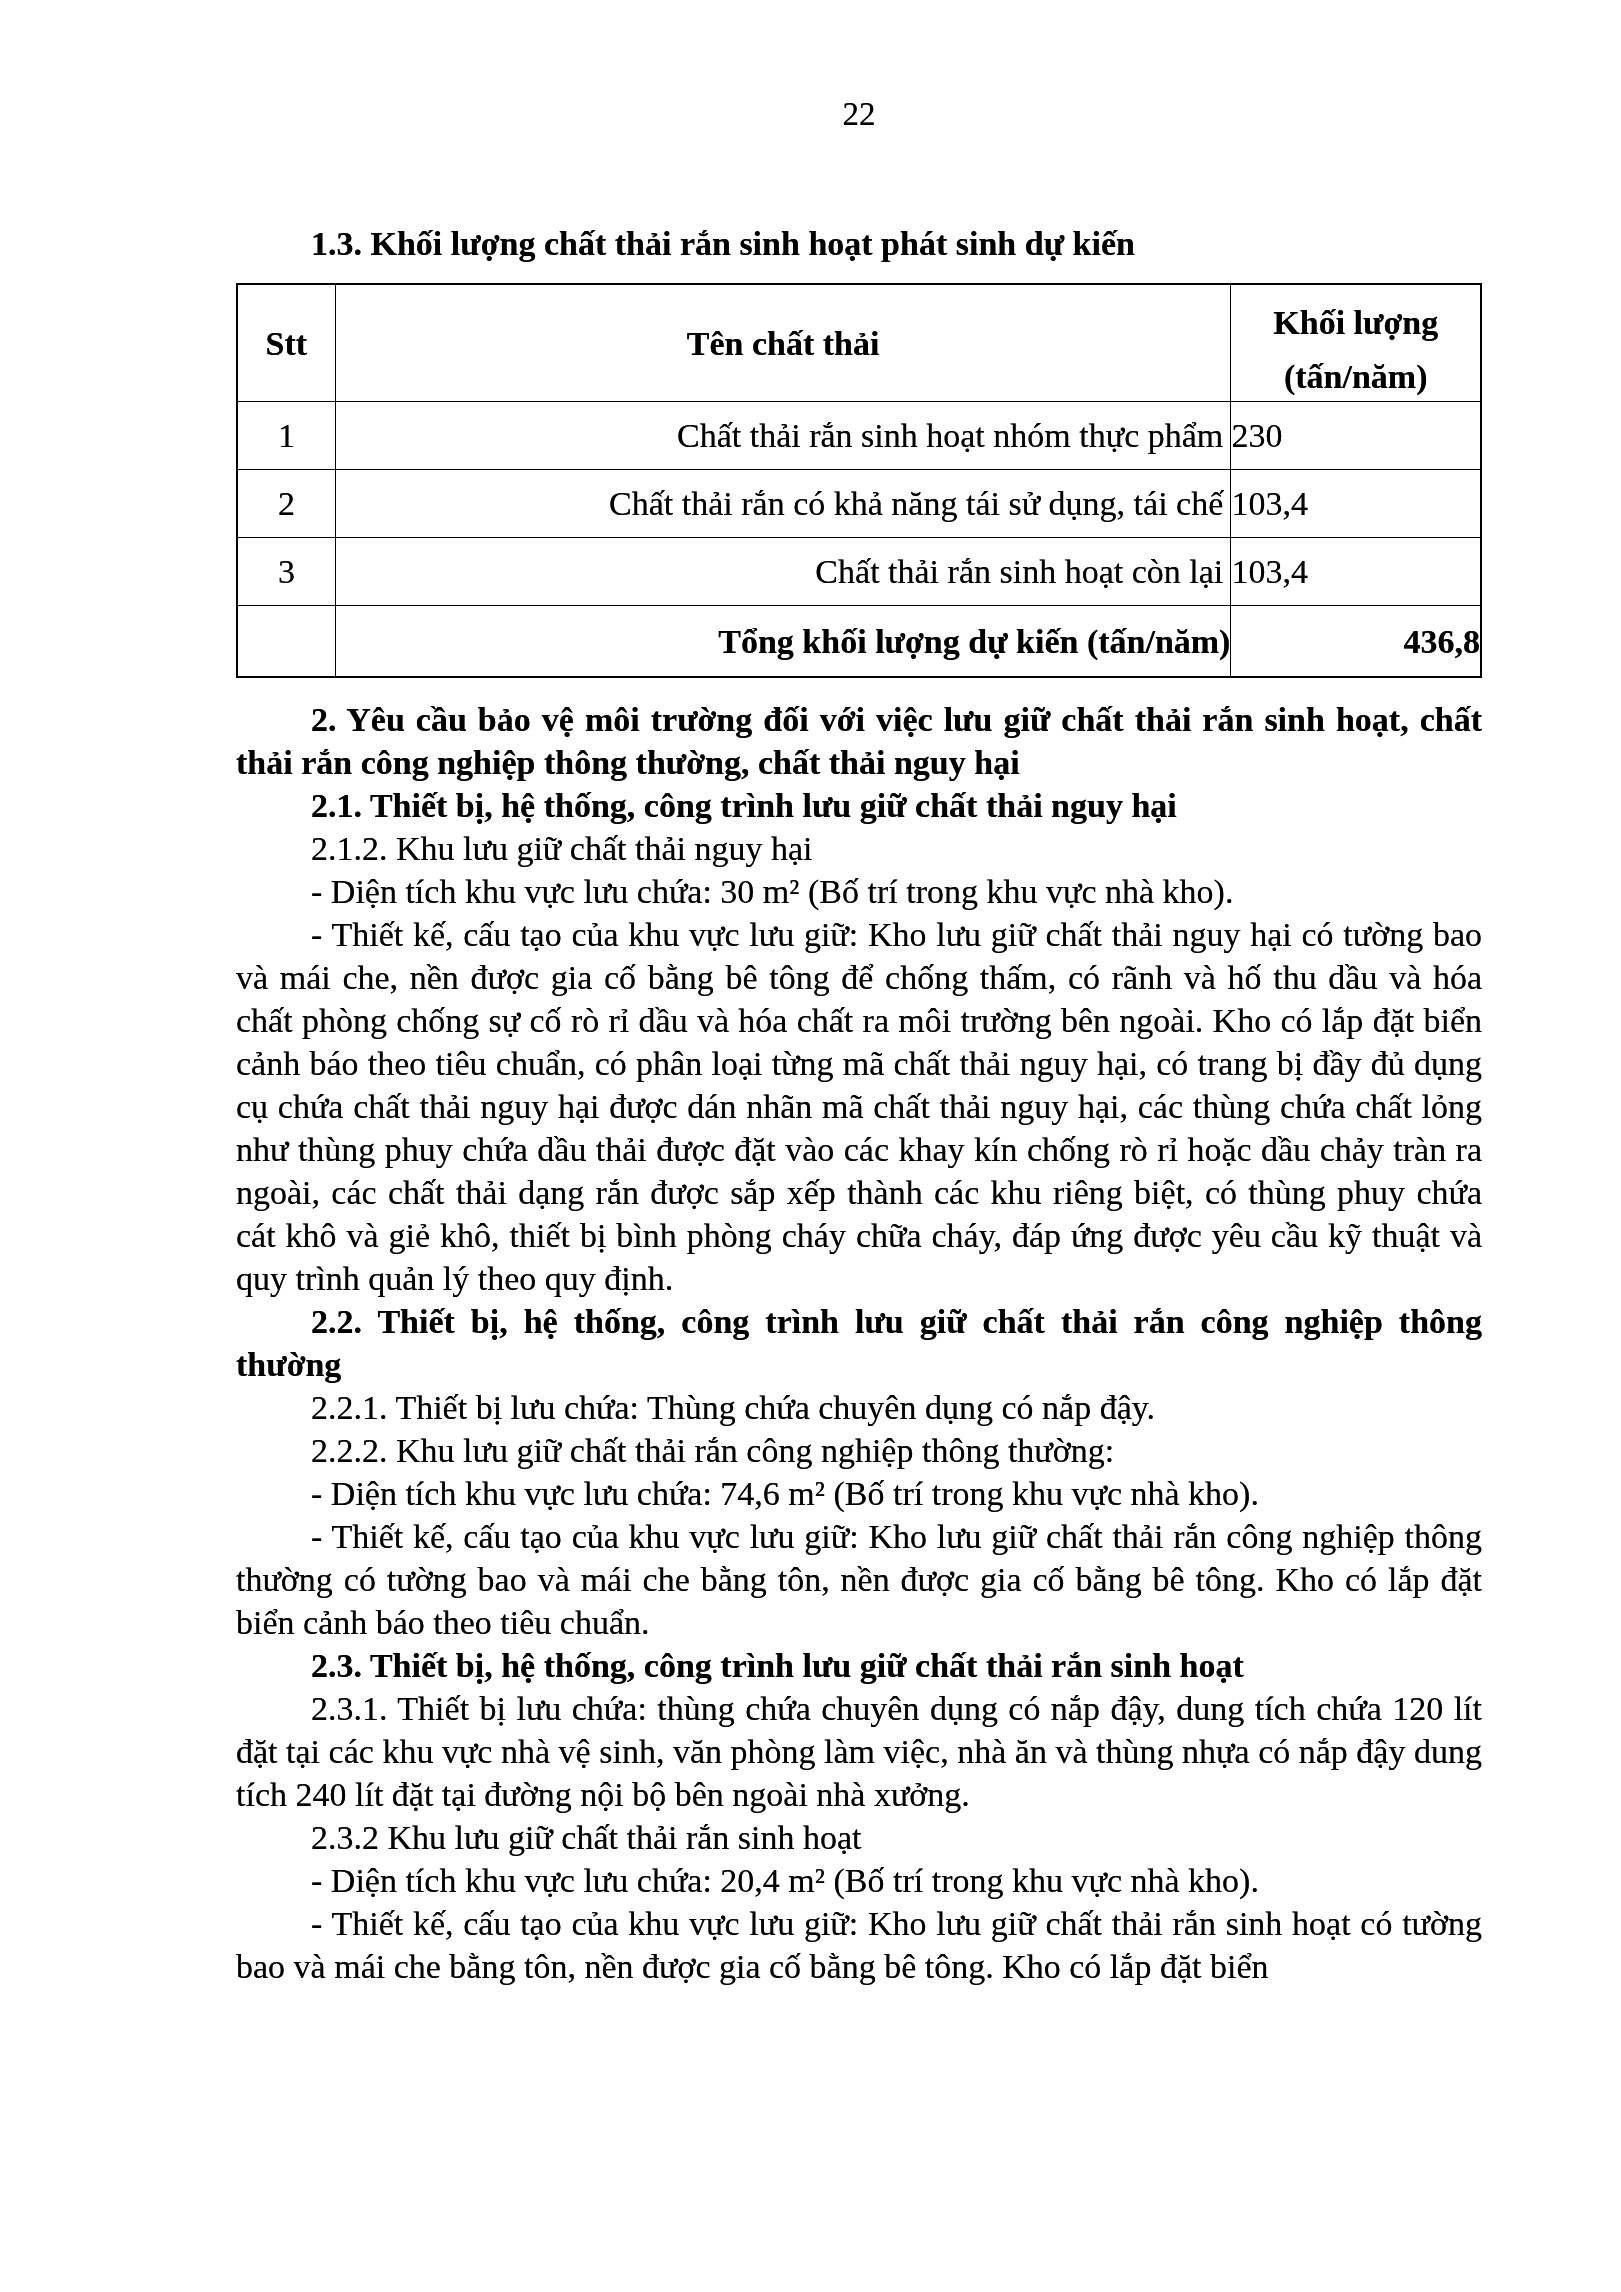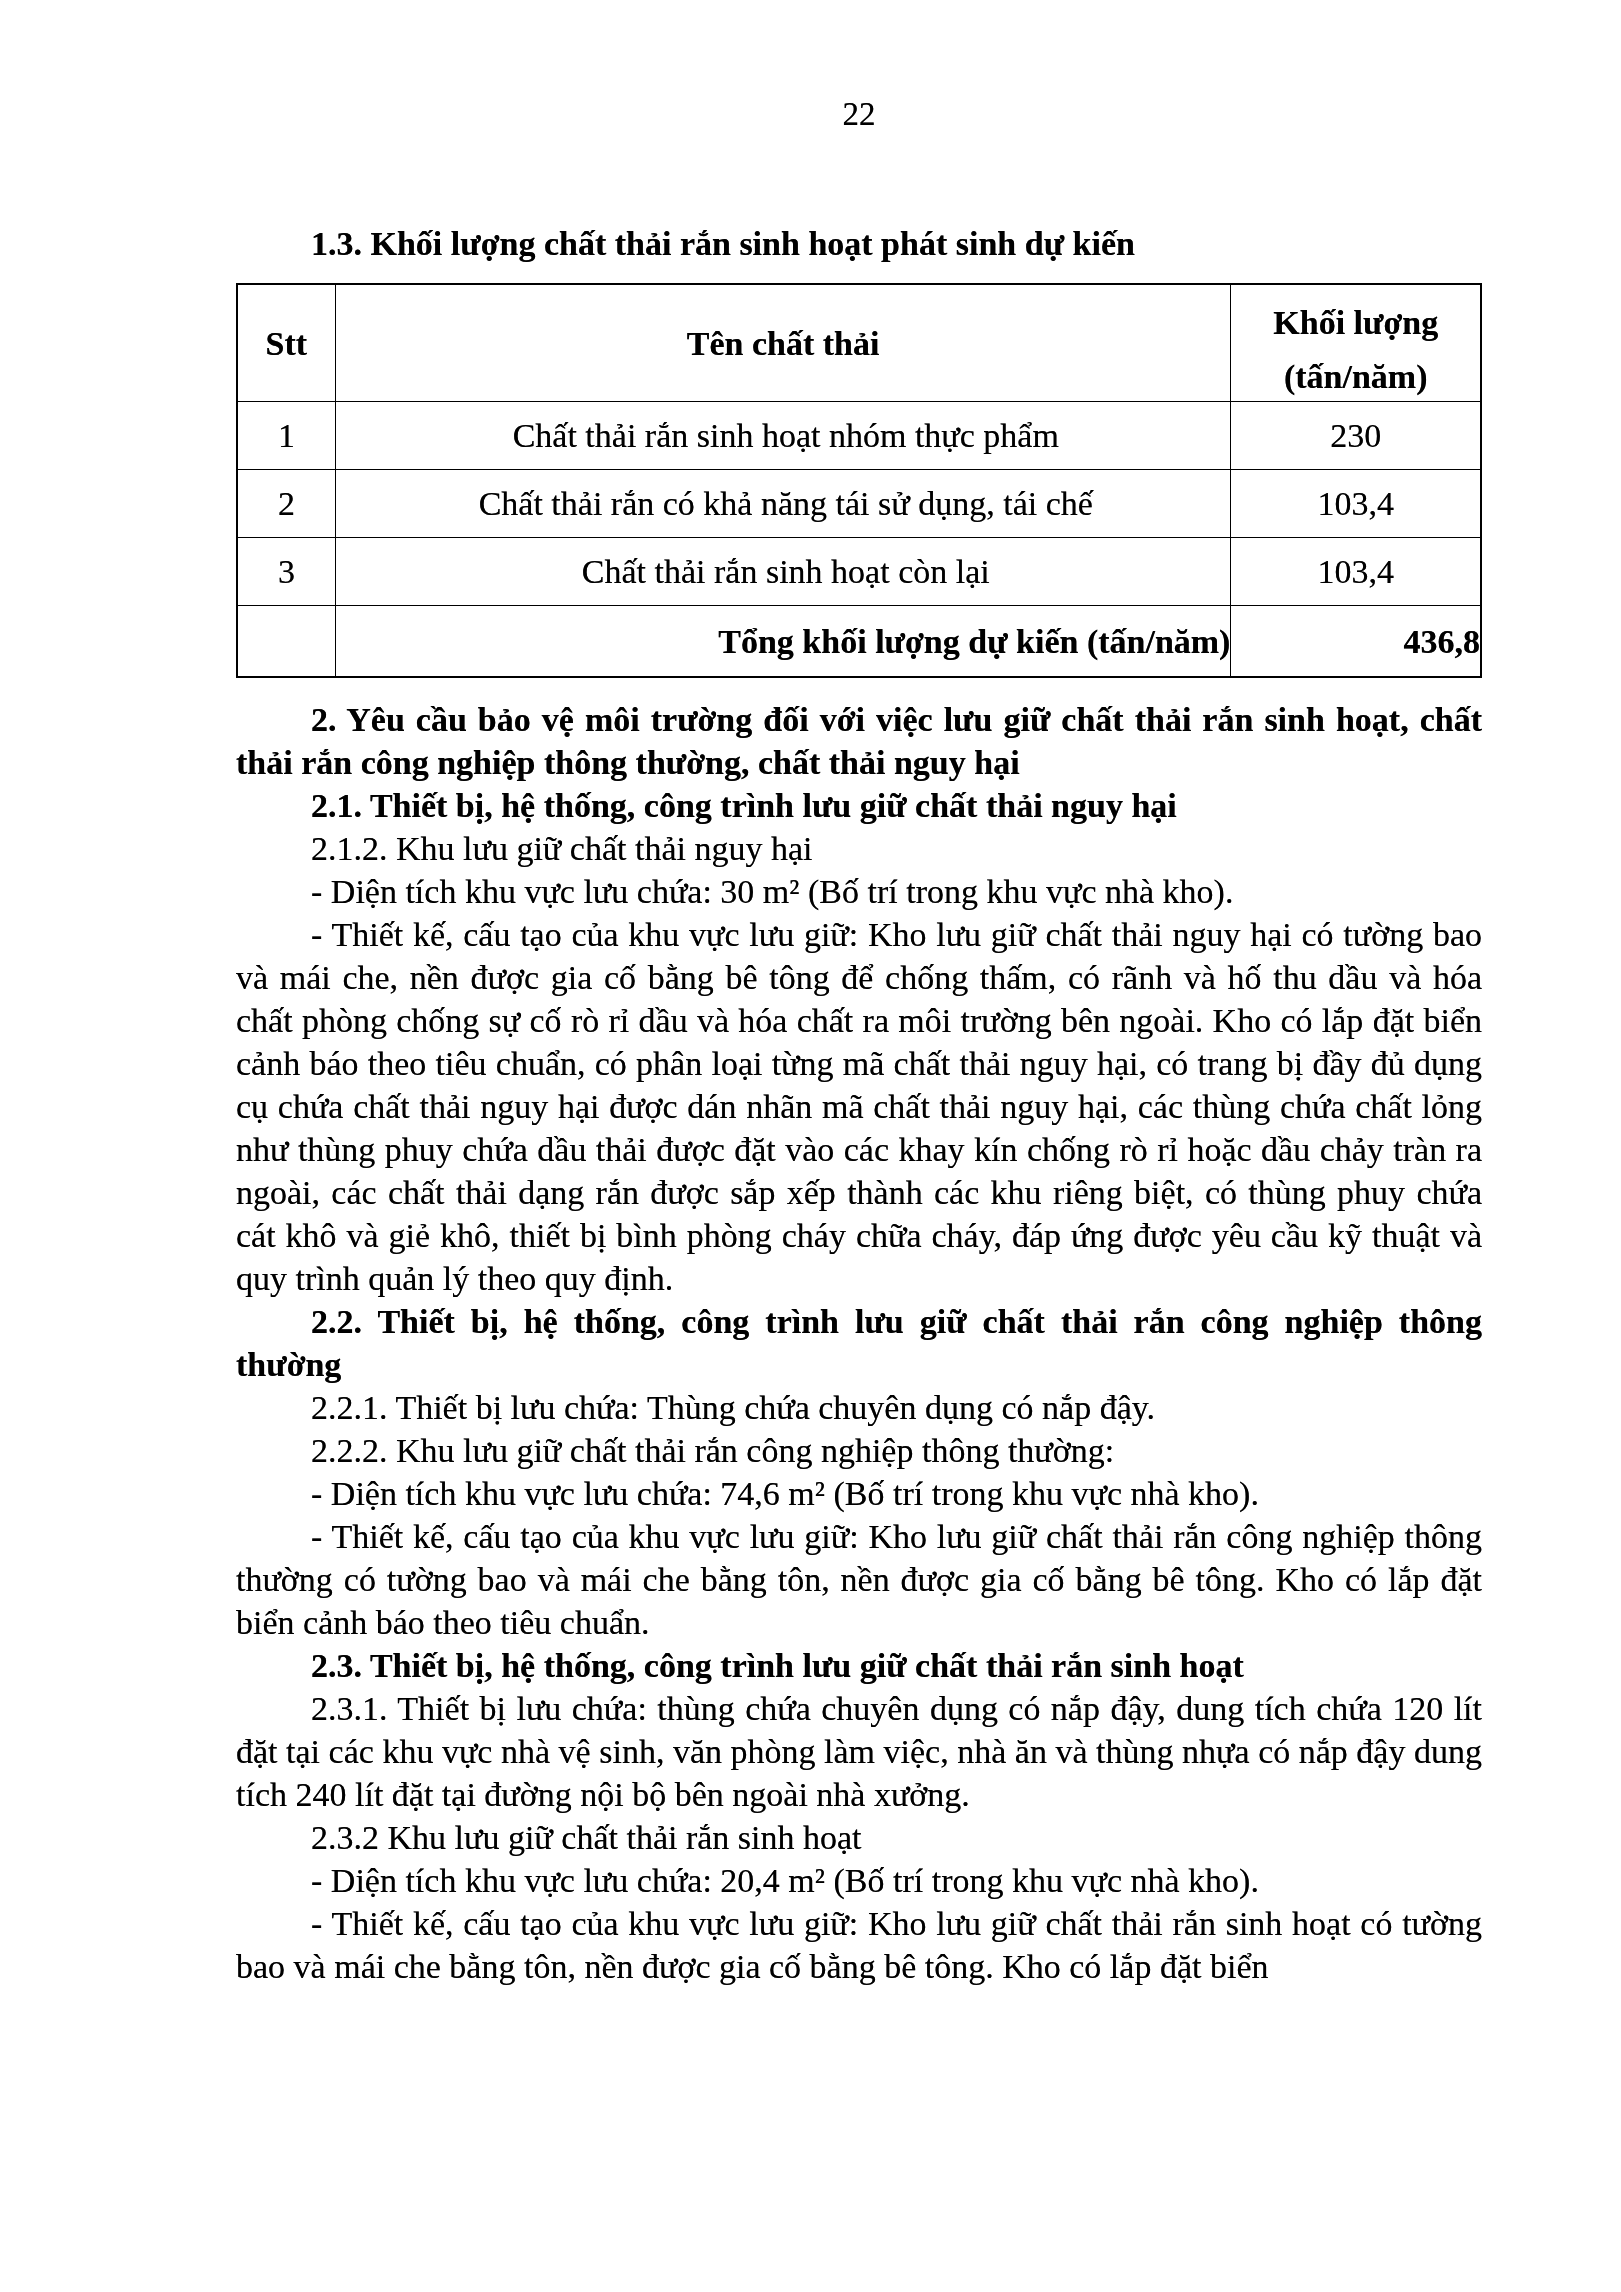--- a/index.html
+++ b/index.html
@@ -49,22 +49,22 @@
     padding: 0;
     vertical-align: middle;
     overflow: hidden;
   }
   .col-stt  { width: 7.9%; }
   .col-name { width: 72%; }
   .col-mass { width: 20.1%; }
   tr.header-row th { height: 116px; font-weight: bold; text-align: center; }
   tr.data-row td { height: 67px; }
   tr.data-row .cell-stt  { text-align: center; }
-  tr.data-row .cell-name { text-align: center; padding-left: 12.5px; padding-right: 7.2px; }
-  tr.data-row .cell-mass { text-align: center; }
+  tr.data-row .cell-name { text-align: right; padding-left: 12.5px; padding-right: 7.2px; }
+  tr.data-row .cell-mass { }
   tr.total-row td { height: 70px; font-weight: bold; text-align: right; }
   .blk { display: block; margin-top: 13px; }
   .body-text { margin-top: 19.7px; }
   .para {
     margin: 0;
     font-size: 34px;
     line-height: 43px;
     text-align: justify;
     text-indent: 75px;
   }

